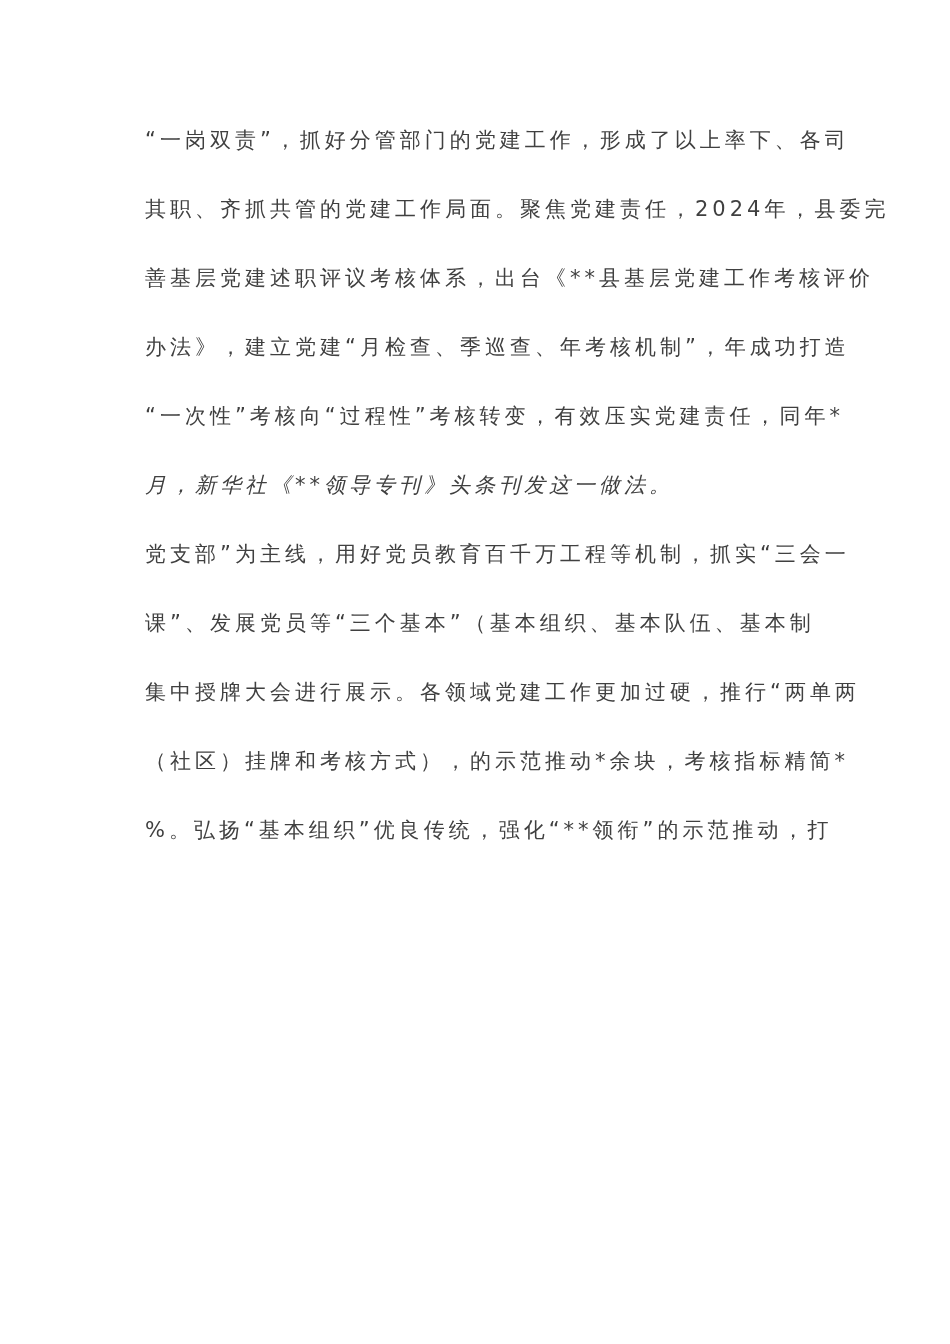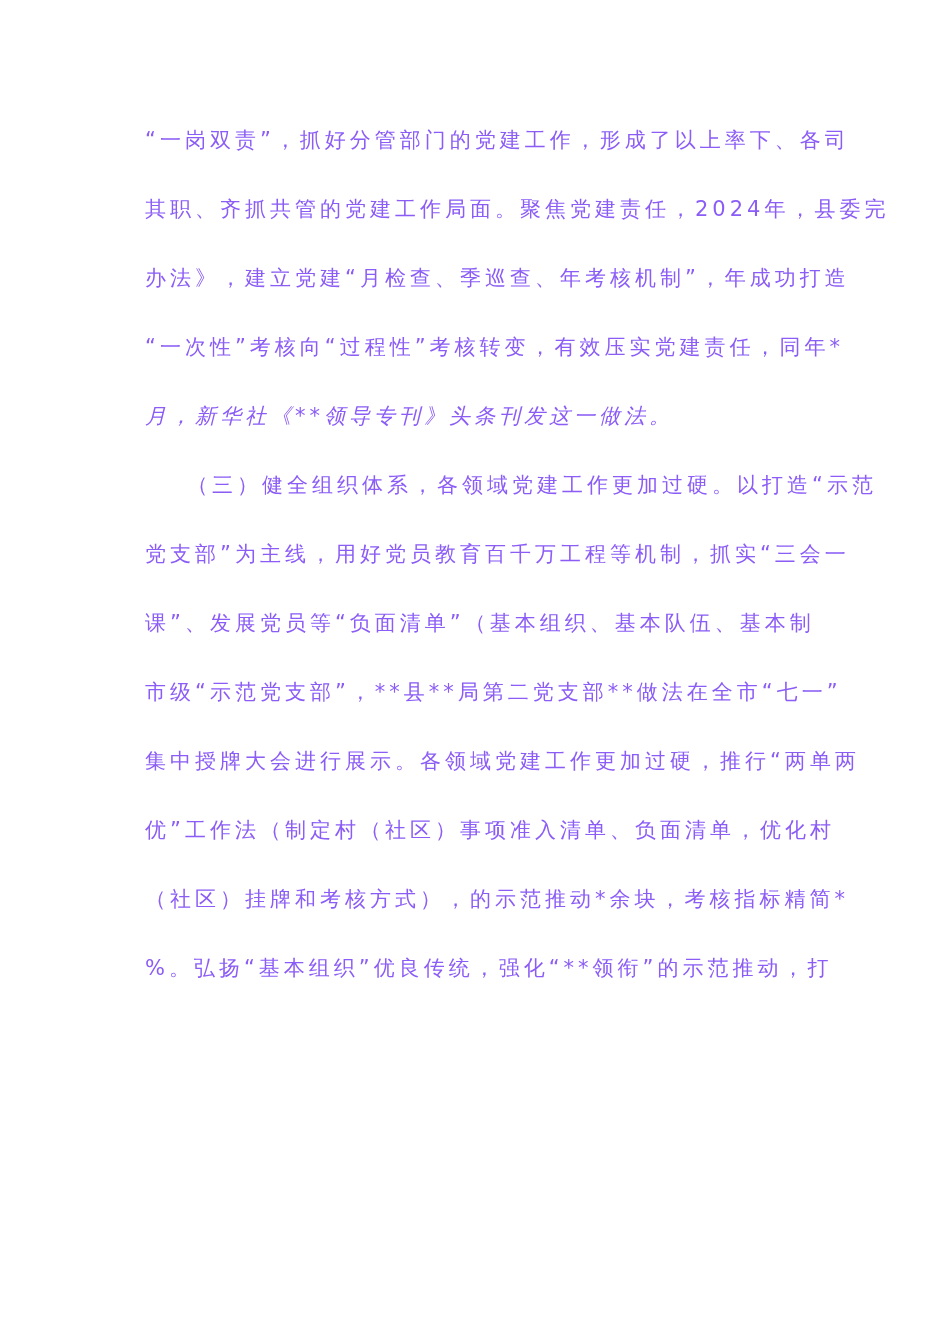--- a/index.html
+++ b/index.html
@@ -4,43 +4,41 @@
 <style>
   html, body { margin: 0; padding: 0; background: #ffffff; }
   body { width: 950px; height: 1344px; position: relative; overflow: hidden; }
   .page {
     position: absolute;
     left: 145px;
     top: 122px;
     width: 662px;
     font-family: "DejaVu Sans", "Liberation Sans", sans-serif;
     font-size: 21px;
-    color: #8b5cf6;
+    color: #404040;
   }
   .line {
     height: 69px;
     line-height: 36px;
     white-space: nowrap;
     text-align: justify;
     text-align-last: justify;
     letter-spacing: 4px;
   }
   .line.last { text-align-last: left; font-style: italic; }
   .line.indent { padding-left: 42px; }
 </style>
 </head>
 <body>
 
 <div class="page">
   <div class="line">“一岗双责”，抓好分管部门的党建工作，形成了以上率下、各司</div>
   <div class="line">其职、齐抓共管的党建工作局面。聚焦党建责任，2024年，县委完</div>
+  <div class="line">善基层党建述职评议考核体系，出台《**县基层党建工作考核评价</div>
   <div class="line">办法》，建立党建“月检查、季巡查、年考核机制”，年成功打造</div>
   <div class="line">“一次性”考核向“过程性”考核转变，有效压实党建责任，同年*</div>
   <div class="line last">月，新华社《**领导专刊》头条刊发这一做法。</div>
-  <div class="line indent">（三）健全组织体系，各领域党建工作更加过硬。以打造“示范</div>
   <div class="line">党支部”为主线，用好党员教育百千万工程等机制，抓实“三会一</div>
-  <div class="line">课”、发展党员等“负面清单”（基本组织、基本队伍、基本制</div>
-  <div class="line">市级“示范党支部”，**县**局第二党支部**做法在全市“七一”</div>
+  <div class="line">课”、发展党员等“三个基本”（基本组织、基本队伍、基本制</div>
   <div class="line">集中授牌大会进行展示。各领域党建工作更加过硬，推行“两单两</div>
-  <div class="line">优”工作法（制定村（社区）事项准入清单、负面清单，优化村</div>
   <div class="line">（社区）挂牌和考核方式），的示范推动*余块，考核指标精简*</div>
   <div class="line">%。弘扬“基本组织”优良传统，强化“**领衔”的示范推动，打</div>
 </div>
 
 </body></html>

